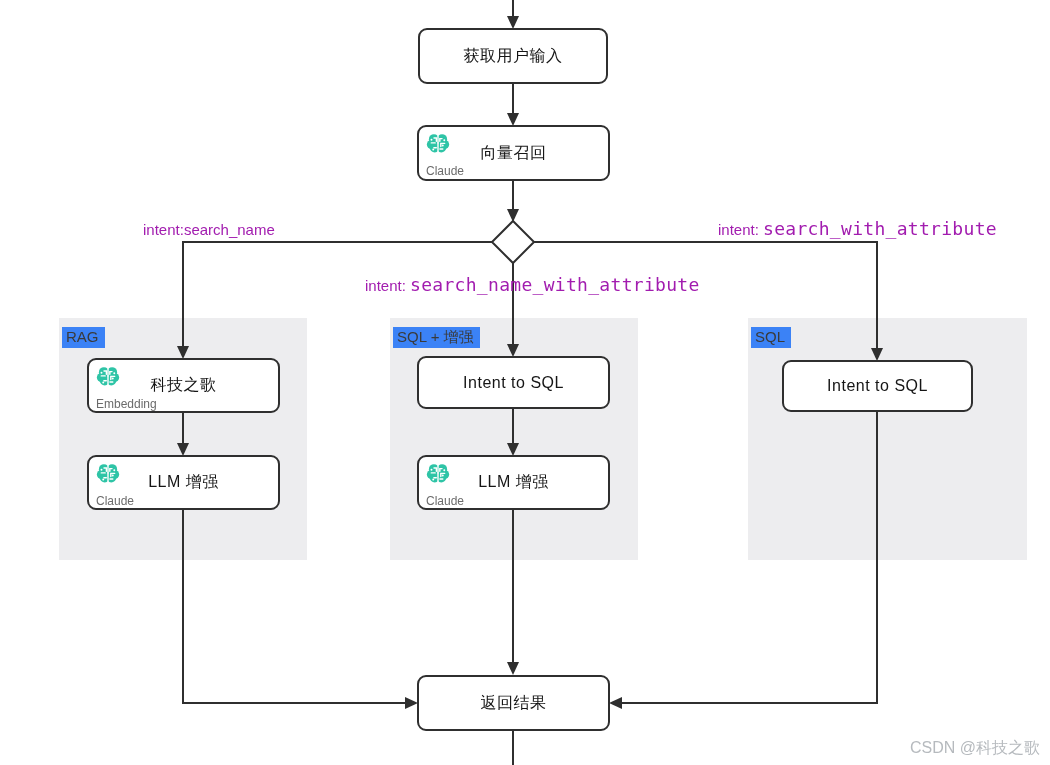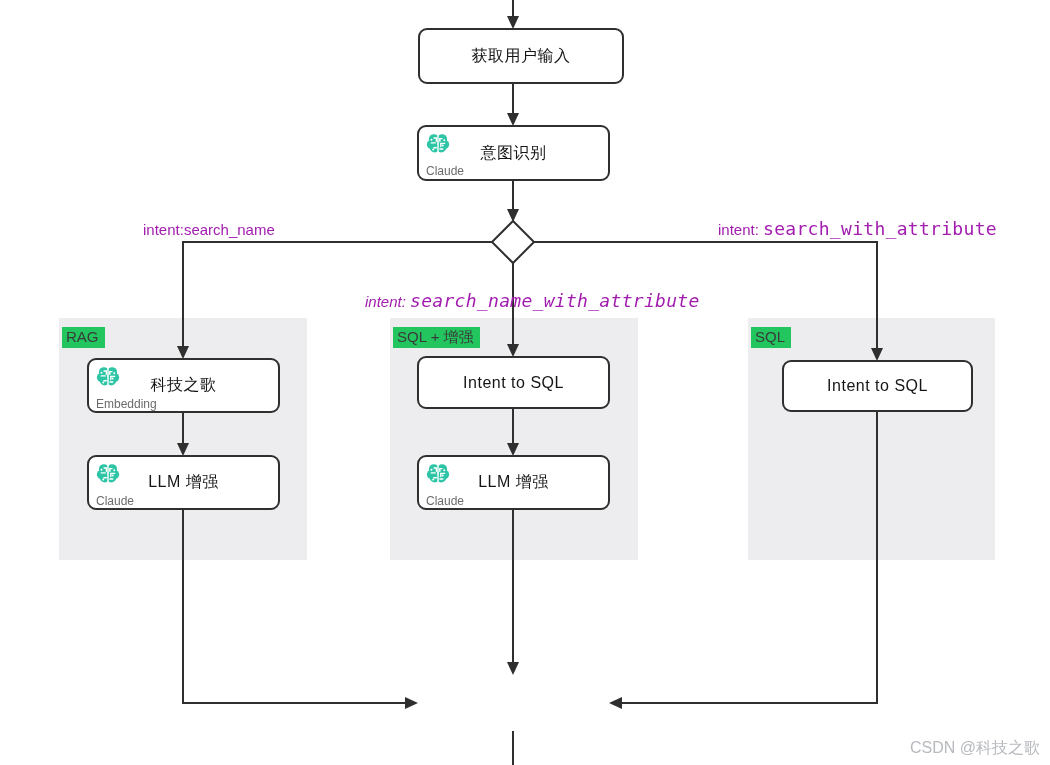--- a/index.html
+++ b/index.html
@@ -8,21 +8,21 @@
     background:#ffffff;
     font-family:"Liberation Sans", sans-serif;
     color:#1d1d1f;
   }
   .canvas { position:absolute; inset:0; width:1050px; height:765px; }
 
   
   .region { position:absolute; background:#ededef; z-index:0; }
   .region-chip {
     position:absolute; left:3px; top:9px;
-    background:#22c55e; padding:1px 6px 2px 4px;
+    background:#3b82f6; padding:1px 6px 2px 4px;
     font-size:15px; color:#3a3a3a; line-height:18px; white-space:nowrap;
   }
 
   
   svg.wires { position:absolute; left:0; top:0; z-index:1; pointer-events:none; }
 
   
   .node {
     position:absolute; z-index:2; box-sizing:border-box;
     background:#ffffff; border:2px solid #2f2f2f; border-radius:9px;
@@ -54,21 +54,21 @@
 <body>
 
 <div class="canvas">
 
   <div class="region" style="left:59px; top:318px; width:248px; height:242px;">
     <span class="region-chip">RAG</span>
   </div>
   <div class="region" style="left:390px; top:318px; width:248px; height:242px;">
     <span class="region-chip">SQL + 增强</span>
   </div>
-  <div class="region" style="left:748px; top:318px; width:247px; height:242px;">
+  <div class="region" style="left:748px; top:318px; width:247px; height:242px;padding-left:32px;">
     <span class="region-chip">SQL</span>
   </div>
 
   <svg class="wires" width="1050" height="765" viewBox="0 0 1050 765">
     <defs>
       <symbol id="brain-icon" viewBox="0 0 24 24">
         <g fill="#2EC4A6">
           <circle cx="8.2" cy="7.5" r="4.6"></circle>
           <circle cx="15.8" cy="7.5" r="4.6"></circle>
           <circle cx="5.9" cy="12.5" r="4.2"></circle>
@@ -119,32 +119,32 @@
       <polygon points="183,456 177,443 189,443"></polygon>
       <polygon points="513,456 507,443 519,443"></polygon>
       <polygon points="418,703 405,697 405,709"></polygon>
       <polygon points="513,675 507,662 519,662"></polygon>
       <polygon points="609,703 622,697 622,709"></polygon>
     </g>
 
     <polygon points="513,221 534,242 513,263 492,242" fill="#ffffff" stroke="#2f2f2f" stroke-width="2"></polygon>
   </svg>
 
-  <div class="node" style="left:418px; top:28px; width:206px; height:56px;">
+  <div class="node" style="left:418px; top:28px; width:190px; height:56px;">
     <span>获取用户输入</span>
   </div>
 
   <div class="node" style="left:417px; top:125px; width:193px; height:56px;">
     <span class="icon-wrap">
       <svg class="brain">
           <use href="#brain-icon"></use>
         </svg>
       <span class="icon-caption">Claude</span>
     </span>
-    <span>意图识别</span>
+    <span>向量召回</span>
   </div>
 
   <div class="node" style="left:87px; top:358px; width:193px; height:55px;">
     <span class="icon-wrap">
       <svg class="brain">
           <use href="#brain-icon"></use>
         </svg>
       <span class="icon-caption">Embedding</span>
     </span>
     <span>科技之歌</span>
@@ -171,22 +171,25 @@
         </svg>
       <span class="icon-caption">Claude</span>
     </span>
     <span>LLM 增强</span>
   </div>
 
   <div class="node" style="left:782px; top:360px; width:191px; height:52px;">
     <span>Intent to SQL</span>
   </div>
 
+  <div class="node" style="left:417px; top:675px; width:193px; height:56px;">
+    <span>返回结果</span>
+  </div>
 
   <div class="edge-label" style="left:143px; top:221px;"><span>intent:</span><span>search_name</span></div>
 
-  <div class="edge-label" style="left:365px; top:292px;font-style:italic;"><span>intent: </span><span class="mono">search_name_with_attribute</span></div>
+  <div class="edge-label" style="left:365px; top:276px;"><span>intent: </span><span class="mono">search_name_with_attribute</span></div>
 
   <div class="edge-label" style="left:718px; top:220px;"><span>intent: </span><span class="mono">search_with_attribute</span></div>
 
   <div class="watermark">CSDN @科技之歌</div>
 
 </div>
 
 </body></html>

